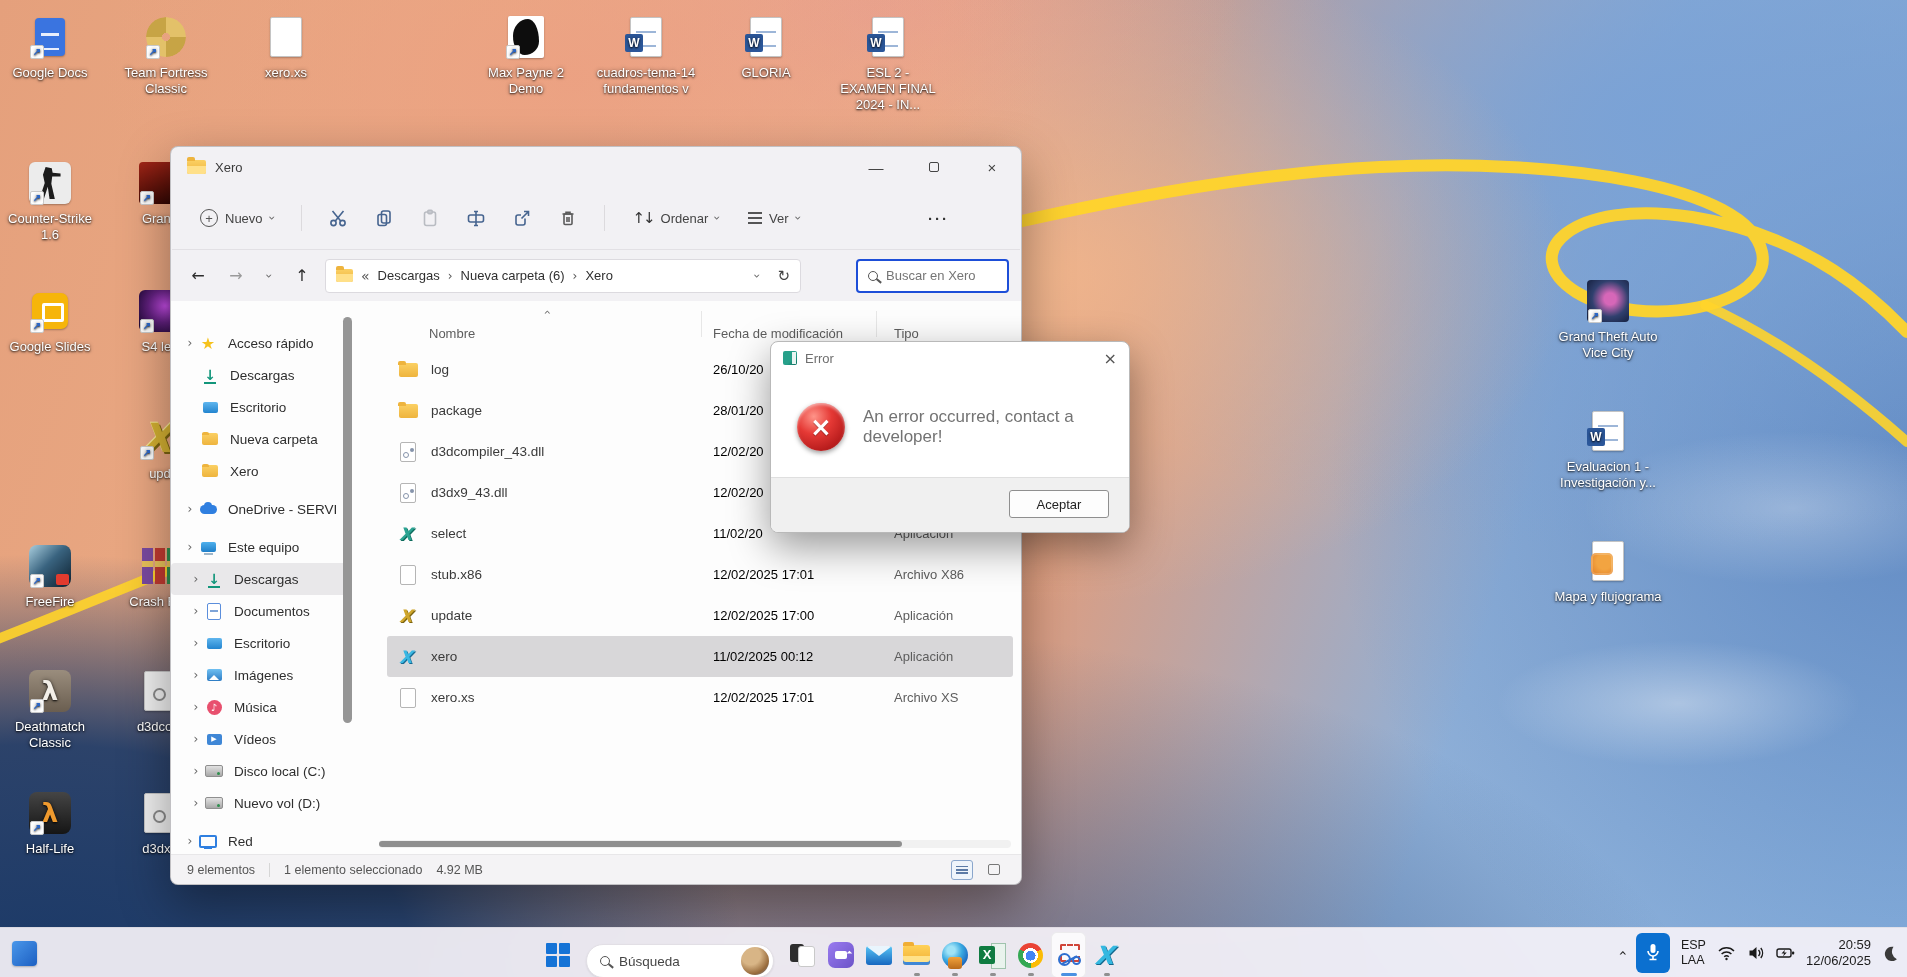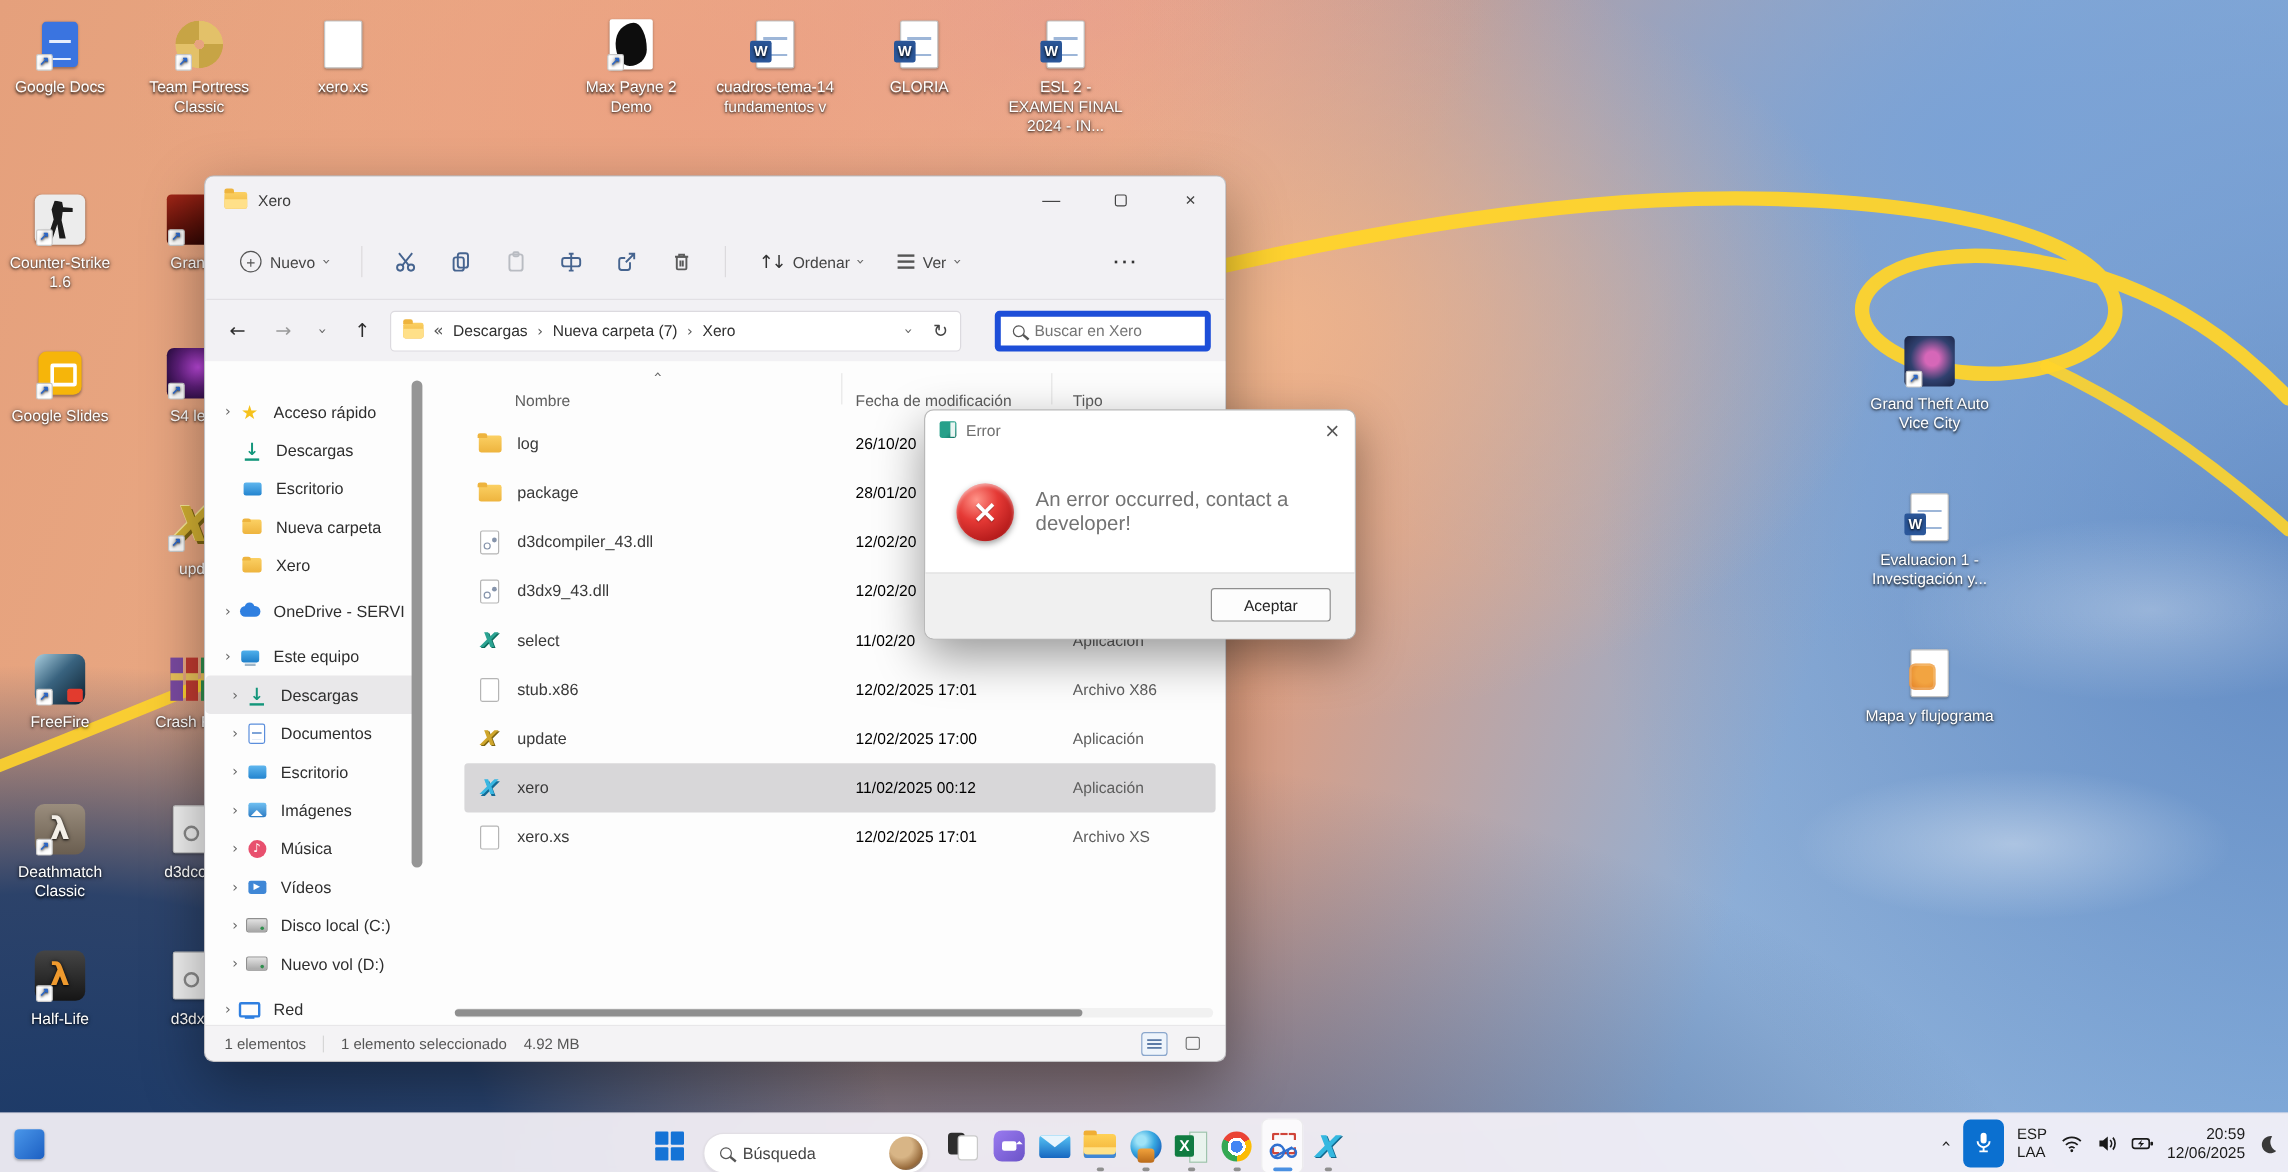--- a/index.html
+++ b/index.html
@@ -100,21 +100,21 @@
   .navrow{height:51px;display:flex;align-items:center;padding:0 12px;gap:8px}
   .navbtn{width:30px;height:30px;display:flex;align-items:center;justify-content:center;font-size:16px;color:#2d2d2d;font-family:"DejaVu Sans",sans-serif}
   .navbtn.dis{color:#9a9a9a}
   .navbtn.small{width:20px}
   .crumbbox{flex:none;width:476px;height:34px;background:#fff;border:1px solid #dcdadf;border-radius:4px;
      display:flex;align-items:center;padding:0 10px;gap:8px}
   .crumbbox .bcsep{color:#555;font-family:"DejaVu Sans",sans-serif;font-size:12px}
   .crumbbox .bitem{color:#2f2f2f}
   .crumbbox .tailgrp{margin-left:auto;display:flex;align-items:center;gap:18px}
   .refresh{font-size:15px;color:#444;font-family:"DejaVu Sans",sans-serif}
-  .searchbox{margin-left:auto;width:180px;height:34px;background:#fff;border:5px solid #1d4ed8;border-radius:4px;
+  .searchbox{margin-left:auto;width:153px;height:34px;background:#fff;border:2px solid #1d4ed8;border-radius:4px;
      display:flex;align-items:center;padding:0 10px;gap:8px}
   .mag{width:10px;height:10px;border:1.6px solid #555;border-radius:50%;position:relative;flex:none}
   .mag::after{content:"";position:absolute;width:6px;height:1.6px;background:#555;right:-5px;bottom:-2px;transform:rotate(40deg)}
   .searchbox input{border:0;outline:0;background:transparent;font:13px "Liberation Sans",sans-serif;color:#555;width:100%}
   .content{position:absolute;left:0;top:154px;right:0;bottom:30px;background:#fdfdfd;display:flex;overflow:hidden}
   .sidebar{position:relative;width:208px;flex:none;padding-top:20px;overflow:hidden}
   .srow{height:32px;display:flex;align-items:center;padding-left:10px;white-space:nowrap;font-size:13.5px;color:#2e2e2e;width:208px}
   .srow .chv{width:18px;flex:none;text-align:center}
   .srow .si{width:18px;height:18px;margin-right:11px;flex:none;position:relative;display:flex;align-items:center;justify-content:center}
   .srow.lv2.expand-none{padding-left:30px}
@@ -457,21 +457,21 @@
       <span class="navbtn dis">→</span>
       <span class="navbtn small">
           <span class="chv down">›</span>
         </span>
       <span class="navbtn">↑</span>
       <div class="crumbbox">
         <span class="fldico" style="width:17px;height:13px"></span>
         <span class="bcsep" style="font-size:14px">«</span>
         <span class="bitem">Descargas</span>
         <span class="bcsep">›</span>
-        <span class="bitem">Nueva carpeta (7)</span>
+        <span class="bitem">Nueva carpeta (6)</span>
         <span class="bcsep">›</span>
         <span class="bitem">Xero</span>
         <span class="tailgrp">
           <span class="chv down">›</span>
           <span class="refresh">↻</span>
         </span>
       </div>
       <div class="searchbox">
         <span class="mag"></span>
         <input placeholder="Buscar en Xero" style="">
@@ -626,21 +626,21 @@
             <span class="fdate">12/02/2025 17:01</span>
             <span class="ftype">Archivo XS</span>
           </div>
       </div>
       <div class="hscroll">
           <span class="hthumb"></span>
         </div>
     </div>
 
     <div class="statusbar">
-      <span>1 elementos</span>
+      <span>9 elementos</span>
       <span class="sdiv"></span>
       <span>1 elemento seleccionado</span>
       <span class="ssize">4.92 MB</span>
       <span class="viewbtns">
         <span class="vb vb1">
             <i></i>
           </span>
         <span class="vb vb2">
             <i></i>
           </span>

